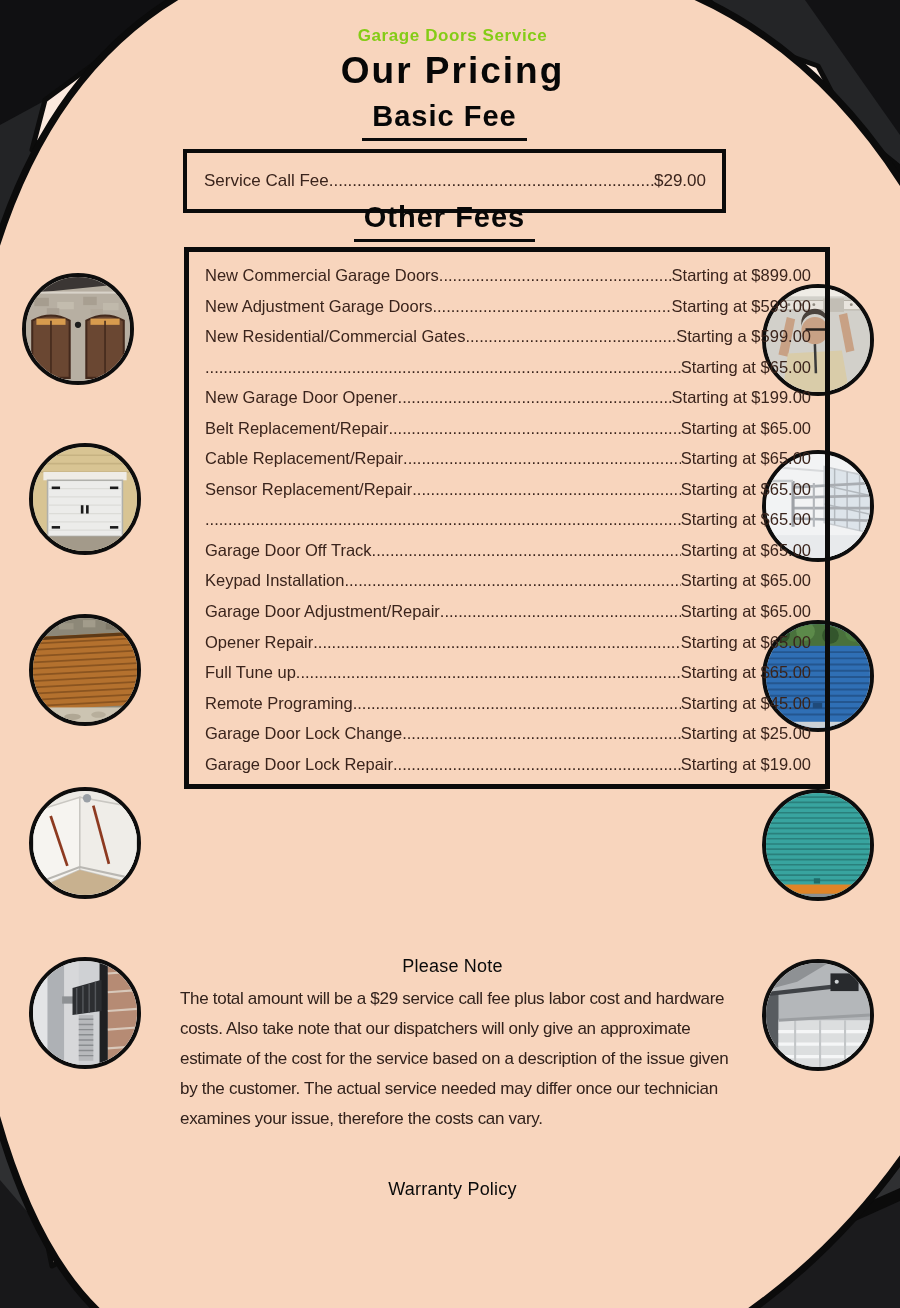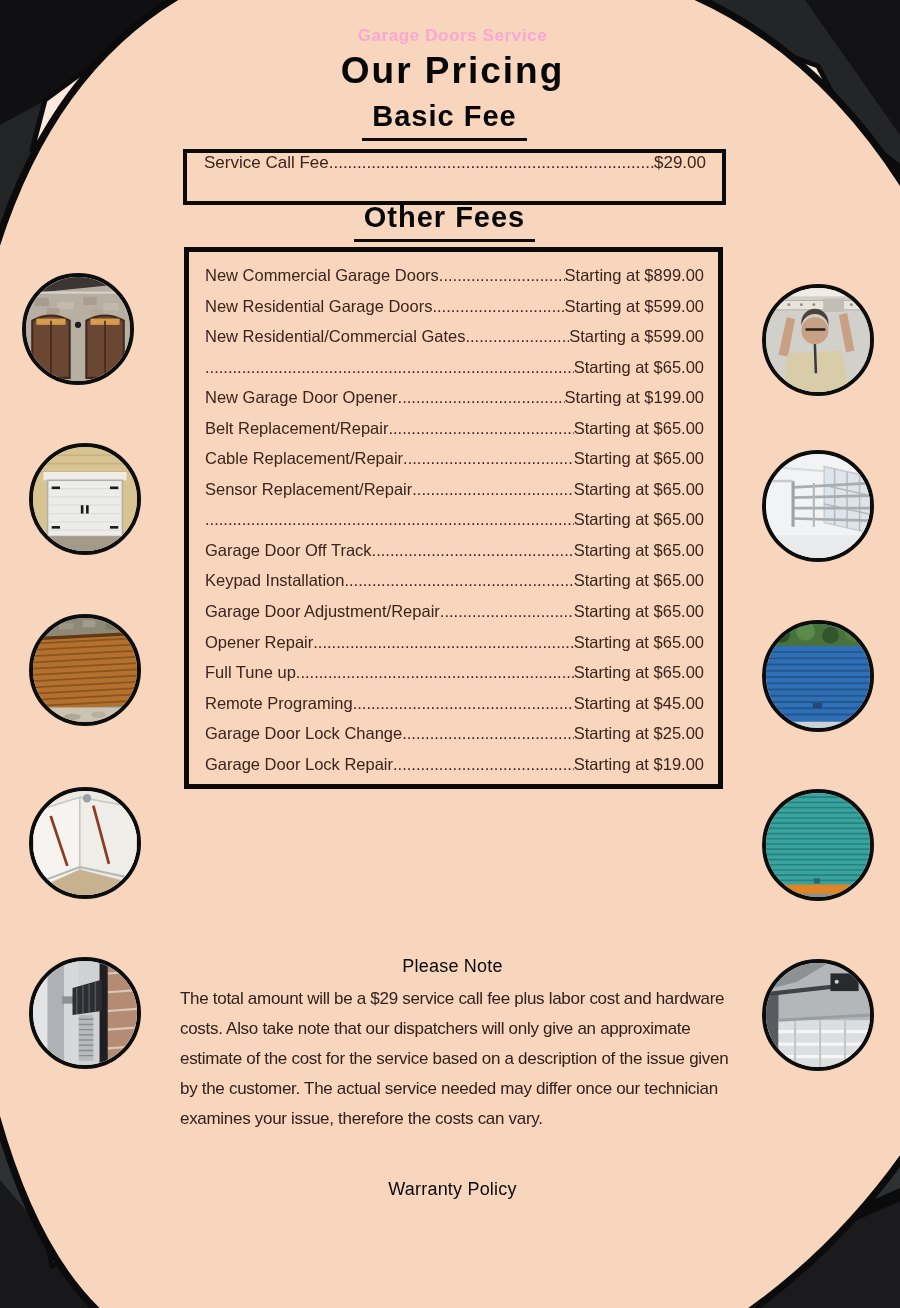--- a/index.html
+++ b/index.html
@@ -7,46 +7,46 @@
     width:900px;height:1308px;position:relative;overflow:hidden;
     background:#2f3032;
     font-family:"Liberation Sans", sans-serif;
     -webkit-font-smoothing:antialiased;
   }
   #bg{position:absolute;left:0;top:0;width:900px;height:1308px;}
   .content{position:absolute;left:0;top:0;width:900px;height:1308px;}
 
   .eyebrow{
     position:absolute;left:180px;top:26px;width:545px;text-align:center;
-    font-size:17px;font-weight:700;letter-spacing:.6px;color:#f9a8d4;
+    font-size:17px;font-weight:700;letter-spacing:.6px;color:#84cc16;
   }
   .main-title{
     position:absolute;left:180px;top:50px;width:545px;text-align:center;
     font-size:37px;font-weight:700;letter-spacing:2px;color:#070707;
   }
   .section-heading{
     position:absolute;left:172px;width:545px;text-align:center;color:#070707;
   }
   .section-heading span{
     display:inline-block;font-size:29px;font-weight:700;letter-spacing:1px;
     border-bottom:3px solid #0b0b0b;padding:0 10px 5px 10px;
   }
   .heading-basic{top:100px;}
   .heading-other{top:201px;}
 
   .fee-box{
     position:absolute;background:transparent;border:4px solid #0b0b0b;
     color:#3a241c;
   }
   .box-basic{
-    left:183px;top:149px;width:543px;height:56px;box-sizing:border-box;
-    display:flex;padding:0 16px 0 17px;
+    left:183px;top:149px;width:543px;height:64px;box-sizing:border-box;
+    display:flex;align-items:center;padding:0 16px 0 17px;
   }
   .box-other{
-    left:184px;top:247px;width:539px;height:542px;box-sizing:border-box;
+    left:184px;top:247px;width:646px;height:542px;box-sizing:border-box;
     border-width:5px;padding:8px 14px 0 16px;
   }
   .fee-row{
     display:flex;align-items:baseline;white-space:nowrap;overflow:hidden;
     font-size:16.5px;height:30.55px;line-height:30.55px;color:#3a241c;width:100%;
   }
   .box-basic .fee-row{font-size:17px;height:auto;line-height:normal;}
   .fee-dots{flex:1 1 auto;overflow:hidden;}
   .fee-label{flex:0 0 auto;}
   .fee-price{flex:0 0 auto;}
@@ -371,21 +371,21 @@
     <span>Other Fees</span>
   </div>
 
   <div class="fee-box box-other">
     <div class="fee-row">
         <span class="fee-label">New Commercial Garage Doors</span>
         <span class="fee-dots">................................................................................................................................................................</span>
         <span class="fee-price">Starting at $899.00</span>
       </div>
     <div class="fee-row">
-        <span class="fee-label">New Residential Garage Doors</span>
+        <span class="fee-label">New Adjustment Garage Doors</span>
         <span class="fee-dots">................................................................................................................................................................</span>
         <span class="fee-price">Starting at $599.00</span>
       </div>
     <div class="fee-row">
         <span class="fee-label">New Residential/Commercial Gates</span>
         <span class="fee-dots">................................................................................................................................................................</span>
         <span class="fee-price">Starting a $599.00</span>
       </div>
     <div class="fee-row">
         <span class="fee-dots">................................................................................................................................................................</span>

